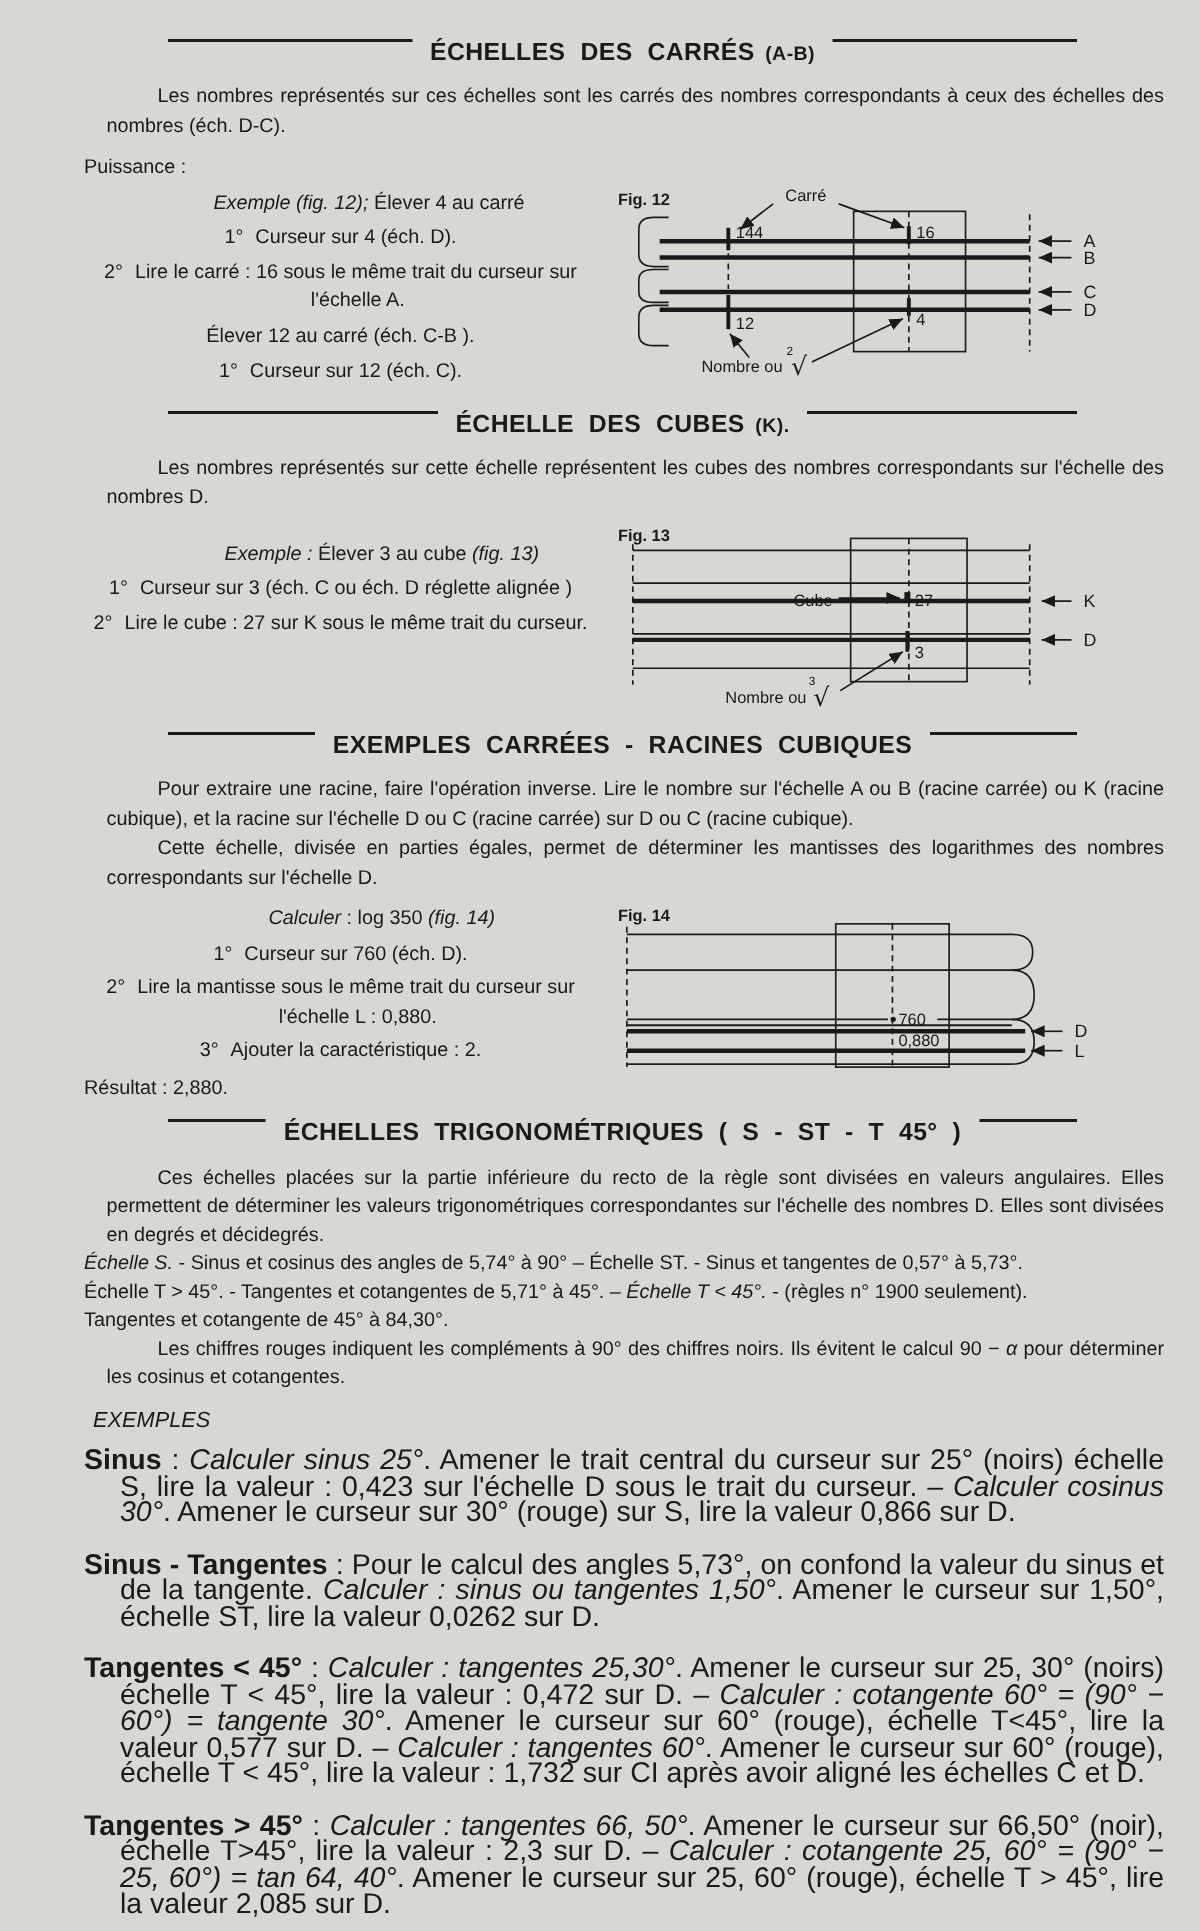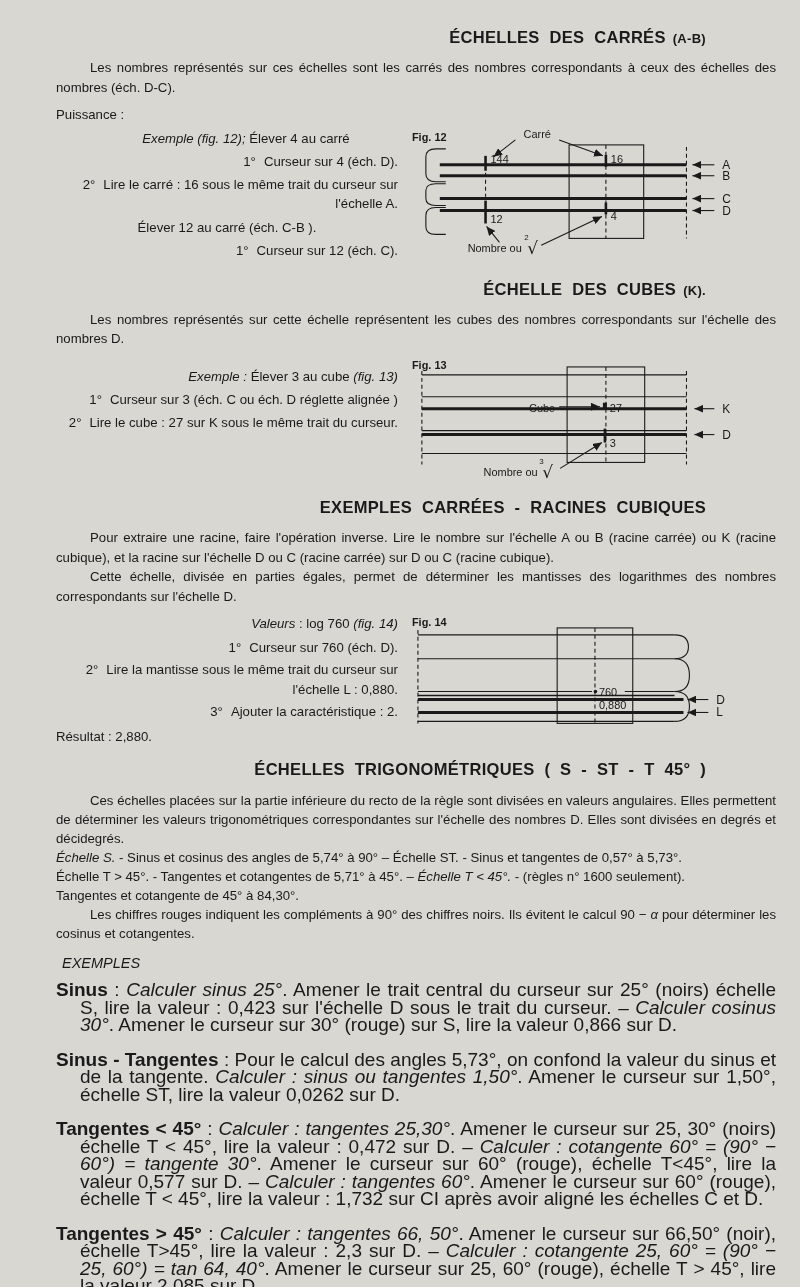--- a/index.html
+++ b/index.html
@@ -5,34 +5,34 @@
   :root { --paper:#d8d7d2; --ink:#1a1a1a; }
   html,body { margin:0; padding:0; background:var(--paper); }
   .page {
     position:relative; width:800px; height:1287px; overflow:hidden;
     box-sizing:border-box; padding:14px 24px 0 56px;
     background:var(--paper); color:var(--ink);
     font-family:"Liberation Sans", sans-serif;
   }
   p { margin:0; }
   .body-text { font-size:13.2px; line-height:19.5px; text-align:justify; }
-  .indent { text-indent:34px; }
-  .xhead { display:flex; align-items:flex-end; margin:12px 58px 9px 56px;flex-direction:column; }
+  .indent { text-indent:34px;margin-left:15px; }
+  .xhead { display:flex; align-items:flex-start; margin:12px 58px 9px 56px; }
   .hrule { flex:1; border-top:2.6px solid var(--ink); height:0; }
   .htxt { font-weight:bold; font-size:16.5px; letter-spacing:.3px; word-spacing:5px;
           padding:0 12px; white-space:nowrap; }
   .hsuf { font-size:13px; margin-left:7px; }
   .puiss { margin:8px 0 2px; }
   .row { display:flex; justify-content:space-between; align-items:flex-start; }
   .col-l { width:342px; flex:0 0 342px; }
   .fig { width:378px; flex:0 0 378px; color:var(--ink); }
-  .step { padding-left:23px; text-indent:-23px; margin:3px 0; text-align:right; }
+  .step { padding-left:23px; text-indent:-23px; margin:3px 0; text-align:center; }
   .stepno { margin-right:8px; }
   .ex-sq { text-indent:38px; margin:2px 0 4px; text-align:center; }
-  .ex-c  { text-indent:55px; margin:2px 0 4px; text-align:right; }
+  .ex-c  { text-indent:55px; margin:2px 0 4px; text-align:center; }
   .ex-center { text-align:center; margin:4px 0; }
   .resultat { margin-top:5px; text-align:left; }
   .trig-p { font-size:13.2px; line-height:19px; text-align:justify; }
   .exemples-label { font-style:italic; font-size:14.5px; margin:12px 0 10px 6px; }
   .entry { font-size:19px; line-height:17.5px; text-align:justify;
            padding-left:24px; text-indent:-24px; margin-bottom:17px; }
   .entry b { font-weight:bold; }
   .mt6{margin-top:6px;} .mt10{margin-top:10px;}
   
   .ln  { stroke:var(--ink); stroke-width:1.1; fill:none; }
@@ -184,21 +184,21 @@
       <span class="htxt"><span>EXEMPLES CARRÉES - RACINES CUBIQUES</span></span>
       <span class="hrule"></span>
     </div>
     <p class="body-text indent">Pour extraire une racine, faire l'opération inverse. Lire le nombre sur l'échelle A ou B (racine carrée) ou K (racine cubique), et la racine sur l'échelle D ou C (racine carrée) sur D ou C (racine cubique).</p>
   </section>
 
   <section>
     <p class="body-text indent">Cette échelle, divisée en parties égales, permet de déterminer les mantisses des logarithmes des nombres correspondants sur l'échelle D.</p>
     <div class="row mt6">
       <div class="col-l">
-        <p class="body-text ex-c"><span style="font-style: italic;">Valeurs</span><span> : log 760 </span><span style="font-style: italic;">(fig. 14)</span></p>
+        <p class="body-text ex-c"><span style="font-style: italic;">Calculer</span><span> : log 350 </span><span style="font-style: italic;">(fig. 14)</span></p>
         <p class="body-text step"><span class="stepno">1°</span><span>Curseur sur 760 (éch. D).</span></p>
         <p class="body-text step"><span class="stepno">2°</span><span>Lire la mantisse sous le même trait du curseur sur l'échelle L : 0,880.</span></p>
         <p class="body-text step"><span class="stepno">3°</span><span>Ajouter la caractéristique : 2.</span></p>
         <p class="body-text resultat">Résultat : 2,880.</p>
       </div>
       <svg class="fig" viewBox="0 0 380 125">
         <text class="ftb" x="14" y="14">Fig. 14</text>
         <g>
           <path class="dsh" d="M20 18 V112"></path>
           <path class="ln" d="M20 23 H278"></path>
@@ -233,21 +233,21 @@
   </section>
 
   <section>
     <div class="xhead">
       <span class="hrule"></span>
       <span class="htxt"><span>ÉCHELLES TRIGONOMÉTRIQUES ( S - ST - T 45° )</span></span>
       <span class="hrule"></span>
     </div>
     <p class="trig-p indent mt10">Ces échelles placées sur la partie inférieure du recto de la règle sont divisées en valeurs angulaires. Elles permettent de déterminer les valeurs trigonométriques correspondantes sur l'échelle des nombres D. Elles sont divisées en degrés et décidegrés.</p>
     <p class="trig-p"><span style="font-style: italic;">Échelle S.</span><span> - Sinus et cosinus des angles de 5,74° à 90° – </span><span style="">Échelle ST.</span><span> - Sinus et tangentes de 0,57° à 5,73°.</span></p>
-    <p class="trig-p"><span style="">Échelle T &gt; 45°.</span><span> - Tangentes et cotangentes de 5,71° à 45°. – </span><span style="font-style: italic;">Échelle T &lt; 45°.</span><span> - (règles n° 1600 seulement).</span></p>
+    <p class="trig-p"><span style="">Échelle T &gt; 45°.</span><span> - Tangentes et cotangentes de 5,71° à 45°. – </span><span style="font-style: italic;">Échelle T &lt; 45°.</span><span> - (règles n° 1900 seulement).</span></p>
     <p class="trig-p">Tangentes et cotangente de 45° à 84,30°.</p>
     <p class="trig-p indent"><span>Les chiffres rouges indiquent les compléments à 90° des chiffres noirs. Ils évitent le calcul 90 − </span><span style="font-style: italic;">α</span><span> pour déterminer les cosinus et cotangentes.</span></p>
     <p class="exemples-label">EXEMPLES</p>
 
     <div class="entry"><b>Sinus</b><span><span> : </span><span style="font-style: italic;">Calculer sinus 25°</span><span>. Amener le trait central du curseur sur 25° (noirs) échelle S, lire la valeur : 0,423 sur l'échelle D sous le trait du curseur. – </span><span style="font-style: italic;">Calculer cosinus 30°</span><span>. Amener le curseur sur 30° (rouge) sur S, lire la valeur 0,866 sur D.</span></span></div>
     <div class="entry"><b>Sinus - Tangentes</b><span><span> : Pour le calcul des angles 5,73°, on confond la valeur du sinus et de la tangente. </span><span style="font-style: italic;">Calculer : sinus ou tangentes 1,50°</span><span>. Amener le curseur sur 1,50°, échelle ST, lire la valeur 0,0262 sur D.</span></span></div>
     <div class="entry"><b>Tangentes &lt; 45°</b><span><span> : </span><span style="font-style: italic;">Calculer : tangentes 25,30°</span><span>. Amener le curseur sur 25, 30° (noirs) échelle T &lt; 45°, lire la valeur : 0,472 sur D. – </span><span style="font-style: italic;">Calculer : cotangente 60° = (90° − 60°) = tangente 30°</span><span>. Amener le curseur sur 60° (rouge), échelle T&lt;45°, lire la valeur 0,577 sur D. – </span><span style="font-style: italic;">Calculer : tangentes 60°</span><span>. Amener le curseur sur 60° (rouge), échelle T &lt; 45°, lire la valeur : 1,732 sur CI après avoir aligné les échelles C et D.</span></span></div>
     <div class="entry"><b>Tangentes &gt; 45°</b><span><span> : </span><span style="font-style: italic;">Calculer : tangentes 66, 50°</span><span>. Amener le curseur sur 66,50° (noir), échelle T&gt;45°, lire la valeur : 2,3 sur D. – </span><span style="font-style: italic;">Calculer : cotangente 25, 60° = (90° − 25, 60°) = tan 64, 40°</span><span>. Amener le curseur sur 25, 60° (rouge), échelle T &gt; 45°, lire la valeur 2,085 sur D.</span></span></div>
     <div class="entry"><b>Valeurs trigonométriques.</b><span><span> - </span><span style="font-style: italic;">Sinus - cosinus :</span><span> entre 5,74 et 90° : valeurs entre 0,1 et 1. – </span><span style="font-style: italic;">Sinus – tangentes :</span><span> entre 0,57° et 5,73° : valeurs entre 0,01 et 0,1. – </span></span></div>
   </section>

